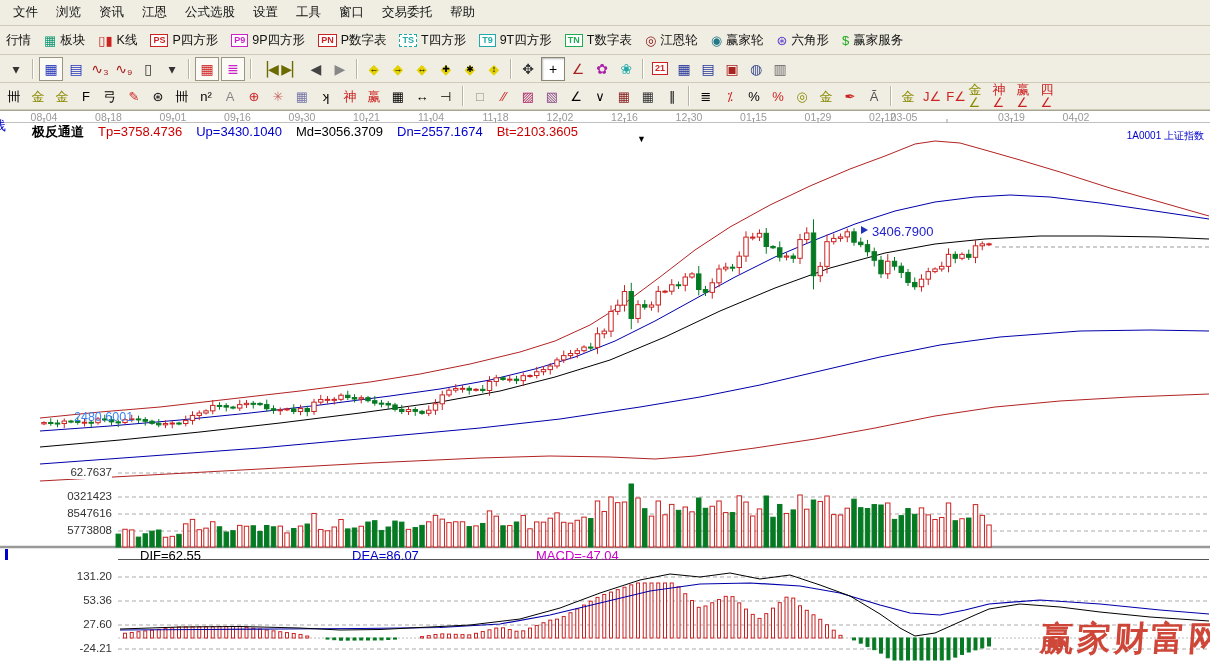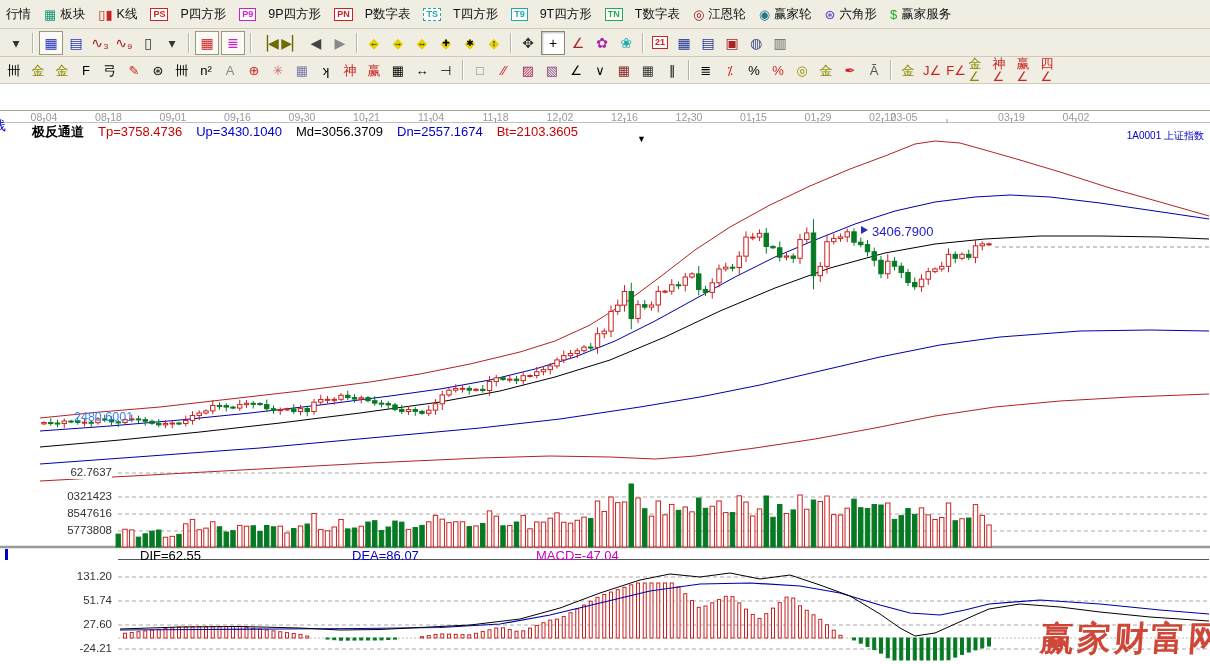--- a/index.html
+++ b/index.html
@@ -4,21 +4,21 @@
 <style>
   html,body{margin:0;padding:0;width:1210px;height:664px;overflow:hidden;background:#fff;
     font-family:"Liberation Sans","DejaVu Sans",sans-serif;-webkit-font-smoothing:antialiased;}
   #app{position:relative;width:1210px;height:664px;}
   .bar{position:relative;width:100%;box-sizing:border-box;background:#f0eee3;border-bottom:1px solid #cfcbb8;}
   #menubar{height:26px;display:flex;align-items:center;padding-left:4px;}
   .menu-item{padding:3px 9px;font-size:12.5px;color:#111;cursor:default;}
   #toolbar-modes{height:29px;display:flex;align-items:center;padding-left:3px;}
   .mode-item{display:flex;align-items:center;margin-right:7px;font-size:12.5px;color:#111;padding:2px 3px;}
   .mode-item .glyph{font-size:13px;margin-right:4px;line-height:1;}
-  .badge{display:inline-block;font-size:9px;font-weight:bold;border:1px solid;padding:1px 2px;margin-right:12px;line-height:1;background:#fff;}
+  .badge{display:inline-block;font-size:9px;font-weight:bold;border:1px solid;padding:1px 2px;margin-right:4px;line-height:1;background:#fff;}
   .badge.dashed{border-style:dashed;}
   #toolbar-main{height:28px;display:flex;align-items:center;padding-left:4px;}
   #toolbar-draw{height:27px;display:flex;align-items:center;padding-left:2px;}
   .tbtn{display:inline-flex;align-items:center;justify-content:center;width:22px;height:22px;font-size:14px;line-height:1;margin:0 1px;position:relative;}
   .tbtn.boxed{border:1px solid #9a9684;background:#fbfaf4;}
   .tbtn.pressed{border:1px solid #8a8674;background:#fff;box-shadow:inset 1px 1px 2px #bbb;}
   .tbtn .ovl{position:absolute;font-size:9px;color:#000;top:55%;left:50%;transform:translate(-50%,-55%);}
   .vsep{width:1px;height:20px;background:#b9b5a2;border-right:1px solid #fff;margin:0 4px;}
   .dbtn{display:inline-flex;align-items:center;justify-content:center;width:23px;height:21px;font-size:13px;line-height:1;margin:0 0.5px;}
   .cal{font-size:9px;font-weight:bold;color:#c22;border:1px solid #c22;background:#fff;padding:1px 2px;line-height:1;}
@@ -38,20 +38,32 @@
   #dif-row{position:absolute;top:438px;left:0;width:100%;font-size:13px;}
   .dif-item{position:absolute;top:0;}
   #dif-mark{position:absolute;top:439px;left:5px;width:3px;height:11px;background:#0000cc;}
   #watermark{position:absolute;top:506px;left:1040px;font-size:34px;font-weight:bold;color:#cc3a2a;
     font-family:"DejaVu Serif","Liberation Serif",serif;letter-spacing:3px;transform:skewX(-4deg);opacity:0.93;white-space:nowrap;}
 </style>
 </head>
 <body>
 
 <div id="app">
+  <div class="bar" id="menubar">
+      <span class="menu-item">文件</span>
+      <span class="menu-item">浏览</span>
+      <span class="menu-item">资讯</span>
+      <span class="menu-item">江恩</span>
+      <span class="menu-item">公式选股</span>
+      <span class="menu-item">设置</span>
+      <span class="menu-item">工具</span>
+      <span class="menu-item">窗口</span>
+      <span class="menu-item">交易委托</span>
+      <span class="menu-item">帮助</span>
+    </div>
   <div class="bar" id="toolbar-modes">
       <span class="mode-item">
         <span>行情</span>
       </span>
       <span class="mode-item">
         <span class="glyph" style="color: rgb(17, 153, 119);">▦</span>
         <span>板块</span>
       </span>
       <span class="mode-item">
         <span class="glyph" style="color: rgb(204, 34, 34);">▯▮</span>
@@ -806,20 +818,20 @@
         <span class="axis-label" style="top: 414px;">5773808</span>
       </div>
     <div id="dif-row">
         <span class="dif-item" style="left: 140px; color: rgb(0, 0, 0);">DIF=62.55</span>
         <span class="dif-item" style="left: 352px; color: rgb(0, 0, 204);">DEA=86.07</span>
         <span class="dif-item" style="left: 536px; color: rgb(204, 0, 204);">MACD=-47.04</span>
       </div>
     <span id="dif-mark"></span>
     <div id="macd-axis">
         <span class="axis-label" style="top: 460px;">131.20</span>
-        <span class="axis-label" style="top: 484px;">51.74</span>
+        <span class="axis-label" style="top: 484px;">53.36</span>
         <span class="axis-label" style="top: 508px;">27.60</span>
         <span class="axis-label" style="top: 532px;">-24.21</span>
       </div>
 
     <span id="watermark">赢家财富网</span>
   </div>
 </div>
 
 </body></html>

